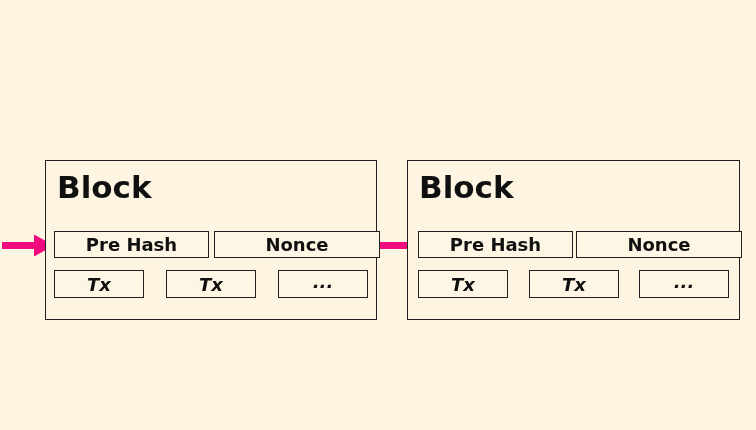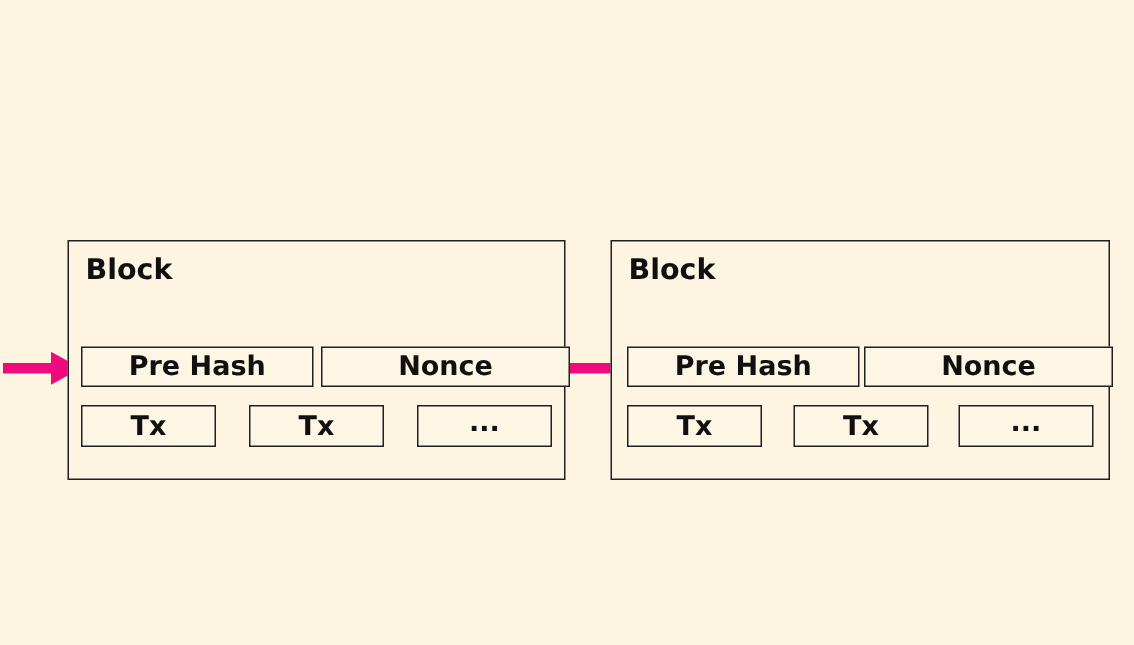--- a/index.html
+++ b/index.html
@@ -19,33 +19,33 @@
   .block{
     position:absolute;top:160px;width:332px;height:160px;
     border:1.5px solid var(--border);
     box-sizing:border-box;
     background:var(--background);
   }
   .block.first{left:45px;}
   .block.second{left:407px;width:333px;}
   .block-title{
     position:absolute;left:11px;top:8px;
-    font-size:19px;font-weight:bold;letter-spacing:0px;
+    font-size:31px;font-weight:bold;letter-spacing:0px;
   }
   .field{
     position:absolute;box-sizing:border-box;
     border:1.5px solid var(--border);
     background:var(--box_fill);
     display:flex;align-items:center;justify-content:center;
     font-size:18px;font-weight:bold;
   }
   .row1{top:70px;height:27px;}
   .prehash{left:8px;width:155px;}
   .nonce{left:168px;width:166px;}
-  .row2{top:109px;height:28px;width:90px;}
+  .row2{top:109px;height:28px;width:90px;font-style:italic;}
   .tx1{left:8px;}
   .tx2{left:120px;}
   .dots{left:232px;}
   .dots span{position:relative;top:-3px;}
   .arrow-svg{position:absolute;display:block;}
   .arrow1{left:2px;top:233px;}
   .arrow2{left:377px;top:233px;}
 </style>
 </head>
 <body>

